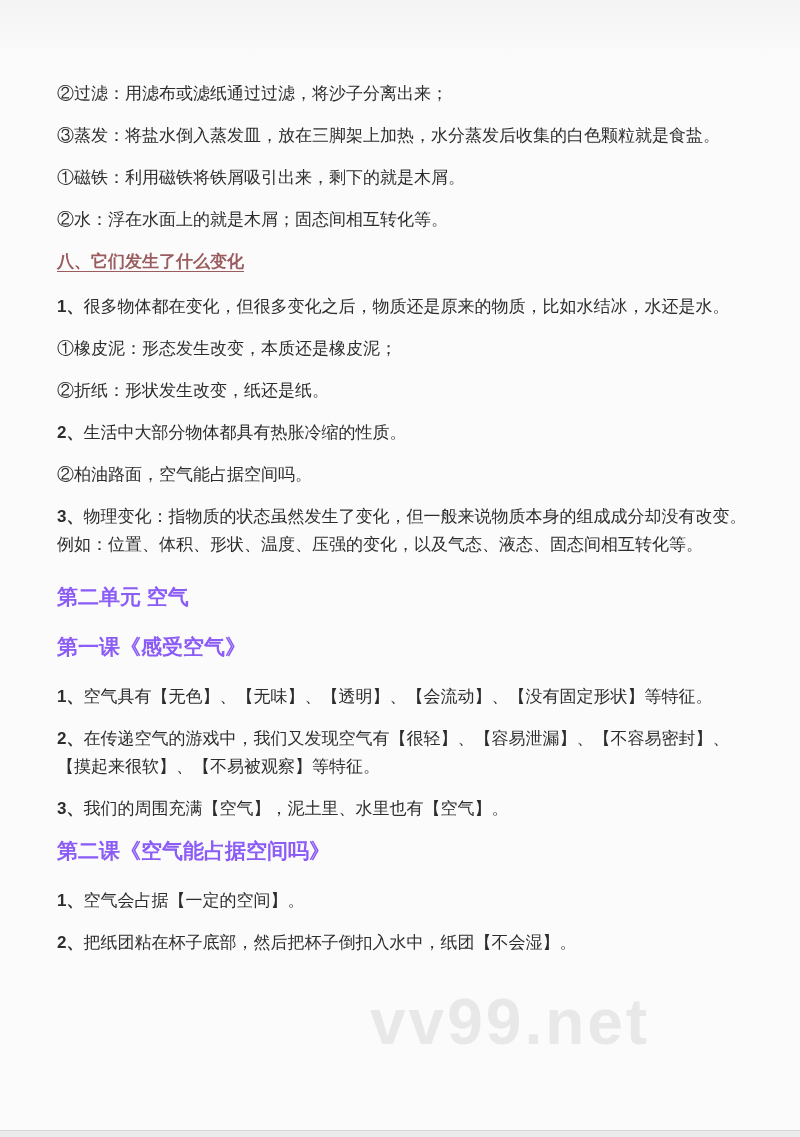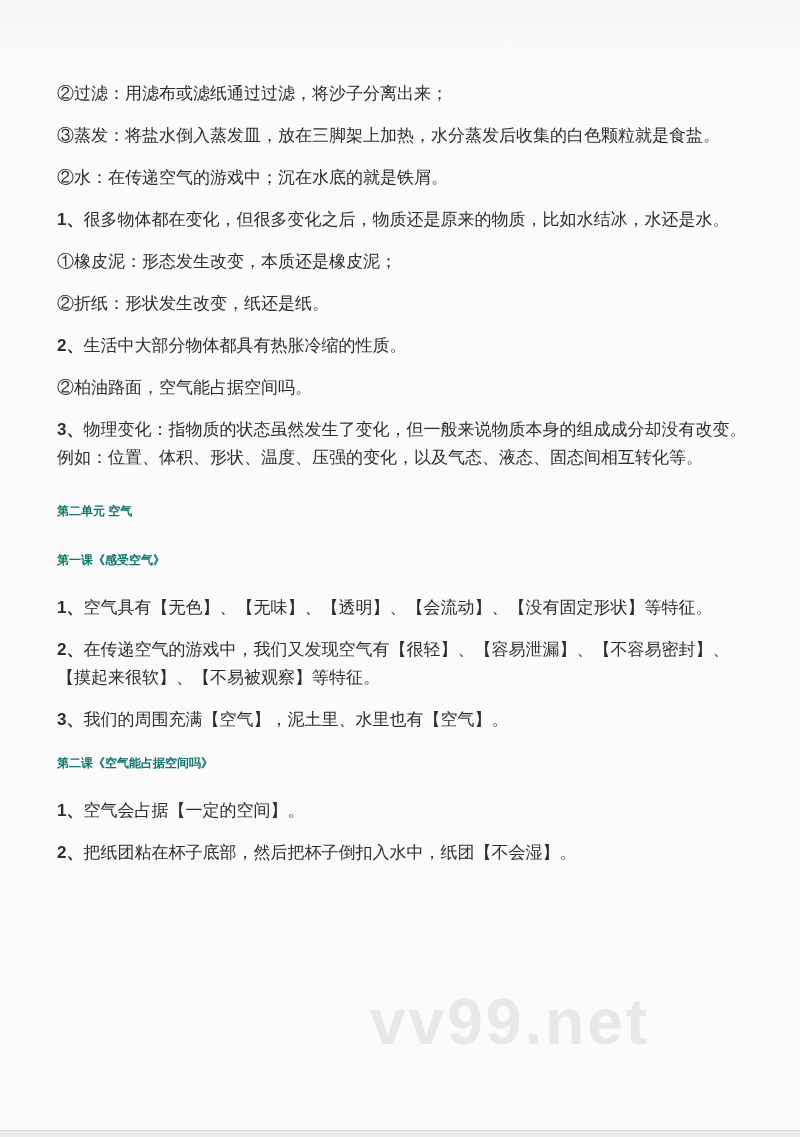--- a/index.html
+++ b/index.html
@@ -44,22 +44,22 @@
     font-weight: bold;
     color: #9a5c5f;
     text-decoration: underline;
     text-underline-offset: 4px;
   }
   .unit-pink { margin: 24px 0 20px 0; }
   .lesson-pink { margin: 14px 0 20px 0; }
   .unit-pink .txt, .lesson-pink .txt {
     font-family: "Liberation Sans", "DejaVu Sans", sans-serif;
     font-weight: bold;
-    font-size: 12px;
-    color: #0f766e;
+    font-size: 21px;
+    color: #8b5cf6;
   }
   .watermark {
     position: absolute;
     left: 370px;
     top: 985px;
     z-index: 1;
     font-family: "Liberation Sans", "DejaVu Sans", sans-serif;
     font-weight: bold;
     font-size: 64px;
     letter-spacing: 3px;
@@ -77,21 +77,23 @@
   }
 </style>
 </head>
 <body>
 
 <div class="page">
   <div class="watermark">vv99.net</div>
   <div class="content">
       <div class="block paragraph"><span class="lead"></span><span class="txt">②过滤：用滤布或滤纸通过过滤，将沙子分离出来；</span></div>
       <div class="block paragraph"><span class="lead"></span><span class="txt">③蒸发：将盐水倒入蒸发皿，放在三脚架上加热，水分蒸发后收集的白色颗粒就是食盐。</span></div>
-      <div class="block paragraph"><span class="lead"></span><span class="txt">②水：在传递空气的游戏中；沉在水底的就是铁屑。</span></div>
+      <div class="block paragraph"><span class="lead"></span><span class="txt">①磁铁：利用磁铁将铁屑吸引出来，剩下的就是木屑。</span></div>
+      <div class="block paragraph"><span class="lead"></span><span class="txt">②水：浮在水面上的就是木屑；固态间相互转化等。</span></div>
+      <div class="block section-red"><span class="lead"></span><span class="txt">八、它们发生了什么变化</span></div>
       <div class="block paragraph"><span class="lead">1、</span><span class="txt">很多物体都在变化，但很多变化之后，物质还是原来的物质，比如水结冰，水还是水。</span></div>
       <div class="block paragraph"><span class="lead"></span><span class="txt">①橡皮泥：形态发生改变，本质还是橡皮泥；</span></div>
       <div class="block paragraph"><span class="lead"></span><span class="txt">②折纸：形状发生改变，纸还是纸。</span></div>
       <div class="block paragraph"><span class="lead">2、</span><span class="txt">生活中大部分物体都具有热胀冷缩的性质。</span></div>
       <div class="block paragraph"><span class="lead"></span><span class="txt">②柏油路面，空气能占据空间吗。</span></div>
       <div class="block paragraph"><span class="lead">3、</span><span class="txt">物理变化：指物质的状态虽然发生了变化，但一般来说物质本身的组成成分却没有改变。例如：位置、体积、形状、温度、压强的变化，以及气态、液态、固态间相互转化等。</span></div>
       <div class="block unit-pink"><span class="lead"></span><span class="txt">第二单元 空气</span></div>
       <div class="block lesson-pink"><span class="lead"></span><span class="txt">第一课《感受空气》</span></div>
       <div class="block paragraph"><span class="lead">1、</span><span class="txt">空气具有【无色】、【无味】、【透明】、【会流动】、【没有固定形状】等特征。</span></div>
       <div class="block paragraph"><span class="lead">2、</span><span class="txt">在传递空气的游戏中，我们又发现空气有【很轻】、【容易泄漏】、【不容易密封】、【摸起来很软】、【不易被观察】等特征。</span></div>

